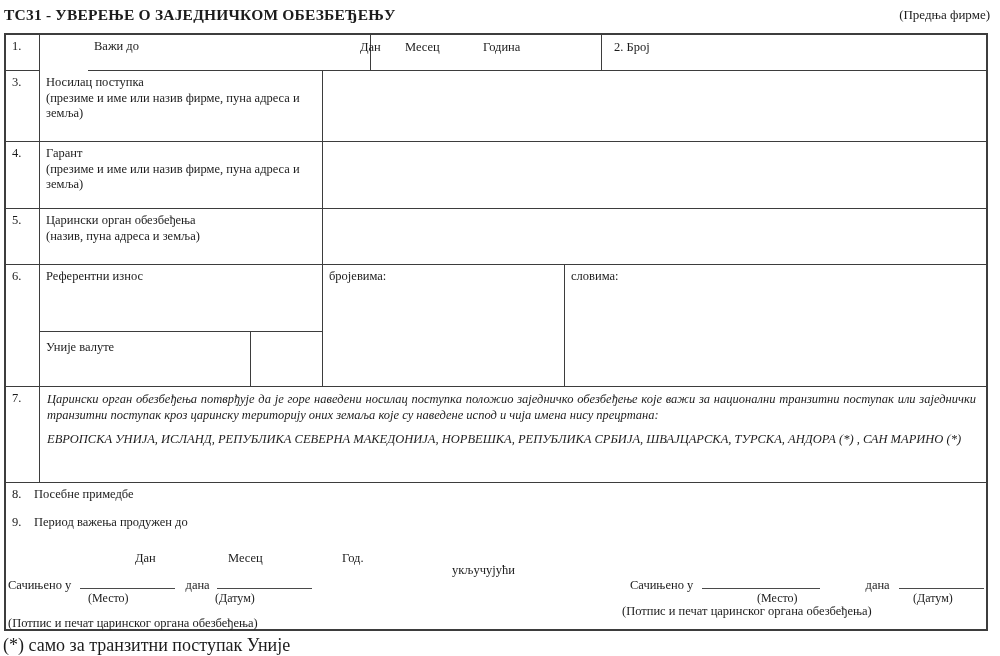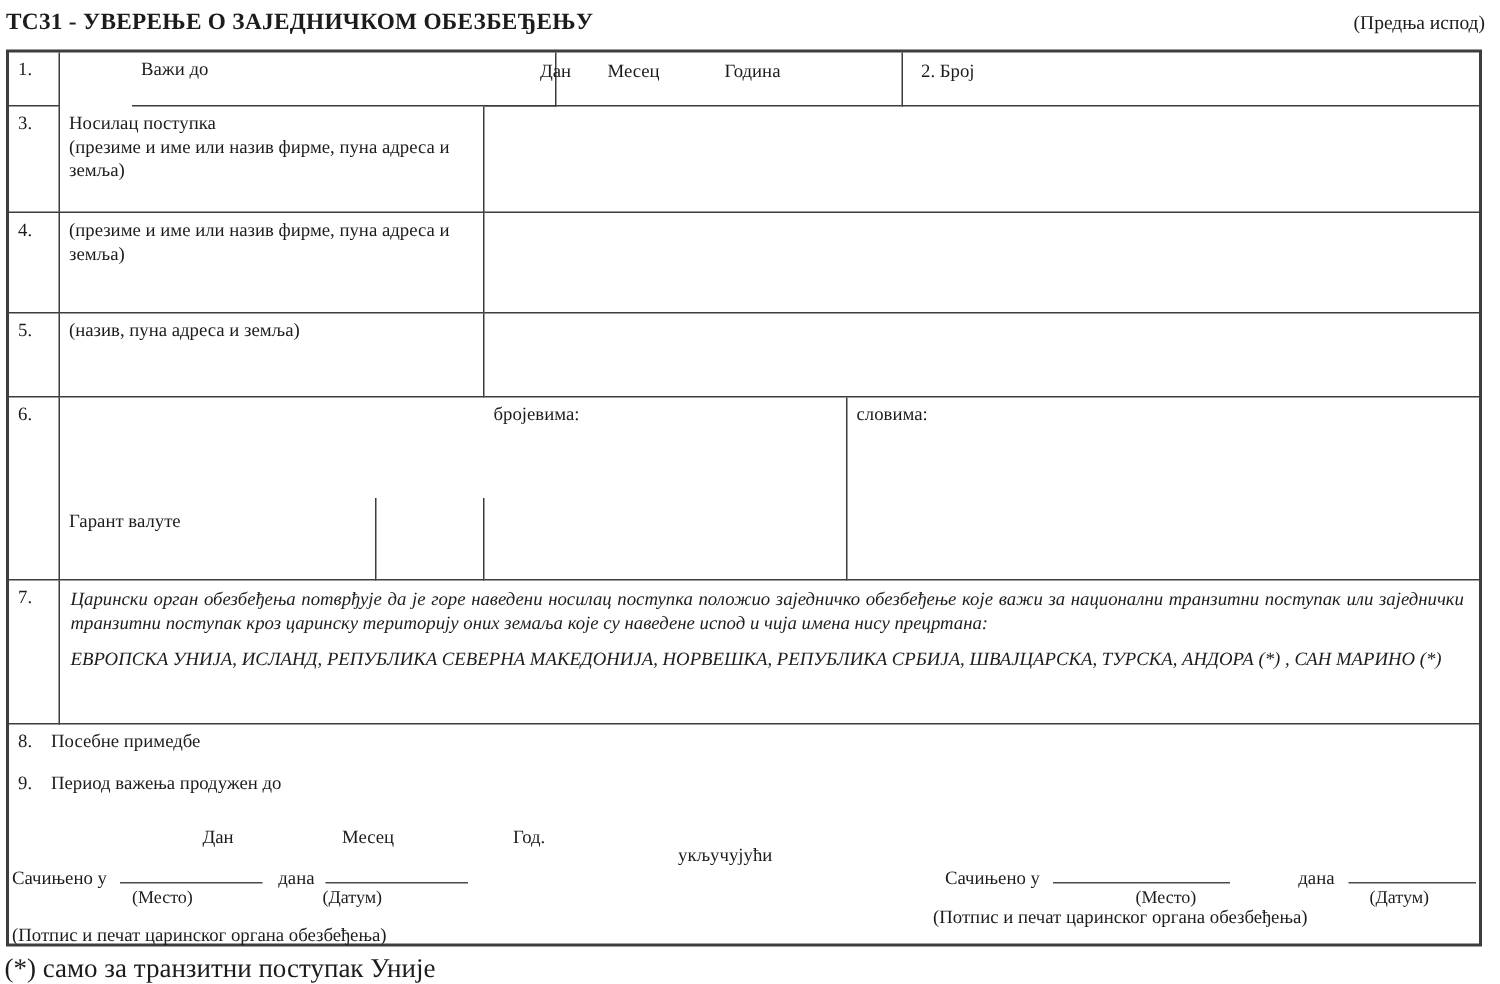--- a/index.html
+++ b/index.html
@@ -55,21 +55,21 @@
   .sig{white-space:nowrap;}
   .gapword{margin-left:7px;margin-right:0;}
   .gapword-r{margin-left:42px;}
   .small{font-size:12px;font-family:Liberation Serif, serif;}
   .footnote{left:3px;top:634px;font-size:18px;}
 </style>
 </head>
 <body>
 
 <div class="abs title">ТС31 - УВЕРЕЊЕ О ЗАЈЕДНИЧКОМ ОБЕЗБЕЂЕЊУ</div>
-<div class="abs sidenote">(Предња испод)</div>
+<div class="abs sidenote">(Предња фирме)</div>
 
 <div class="abs tbl">
 
   <div id="c1n" class="cell br bb num">1.</div>
   <div id="c1l" class="cell br bb lbl">Важи до</div>
   <div id="c1d" class="cell br bb">
     <span class="abs d1" style="left:37px;">Дан</span>
     <span class="abs d1" style="left:82px;">Месец</span>
     <span class="abs d1" style="left:160px;">Година</span>
   </div>
@@ -79,32 +79,35 @@
 
   <div id="c3n" class="cell br bb num">3.</div>
   <div id="c3l" class="cell br bb lbl">
     <div>Носилац поступка</div>
     <div>(презиме и име или назив фирме, пуна адреса и земља)</div>
   </div>
   <div id="c3e" class="cell bb"></div>
 
   <div id="c4n" class="cell br bb num">4.</div>
   <div id="c4l" class="cell br bb lbl">
+    <div>Гарант</div>
     <div>(презиме и име или назив фирме, пуна адреса и земља)</div>
   </div>
   <div id="c4e" class="cell bb"></div>
 
   <div id="c5n" class="cell br bb num">5.</div>
   <div id="c5l" class="cell br bb lbl">
+    <div>Царински орган обезбеђења</div>
     <div>(назив, пуна адреса и земља)</div>
   </div>
   <div id="c5e" class="cell bb"></div>
 
   <div id="c6n" class="cell br bb num">6.</div>
-  <div id="c6sifra" class="cell br bb lbl">Гарант валуте</div>
+  <div id="c6ref" class="cell br bb lbl">Референтни износ</div>
+  <div id="c6sifra" class="cell br bb lbl">Уније валуте</div>
   <div id="c6box" class="cell br bb"></div>
   <div id="c6fig" class="cell br bb lbl">
     <span>бројевима:</span>
   </div>
   <div id="c6words" class="cell bb lbl">
     <span>словима:</span>
   </div>
 
   <div id="c7n" class="cell br bb num">7.</div>
   <div id="c7t" class="cell bb">

